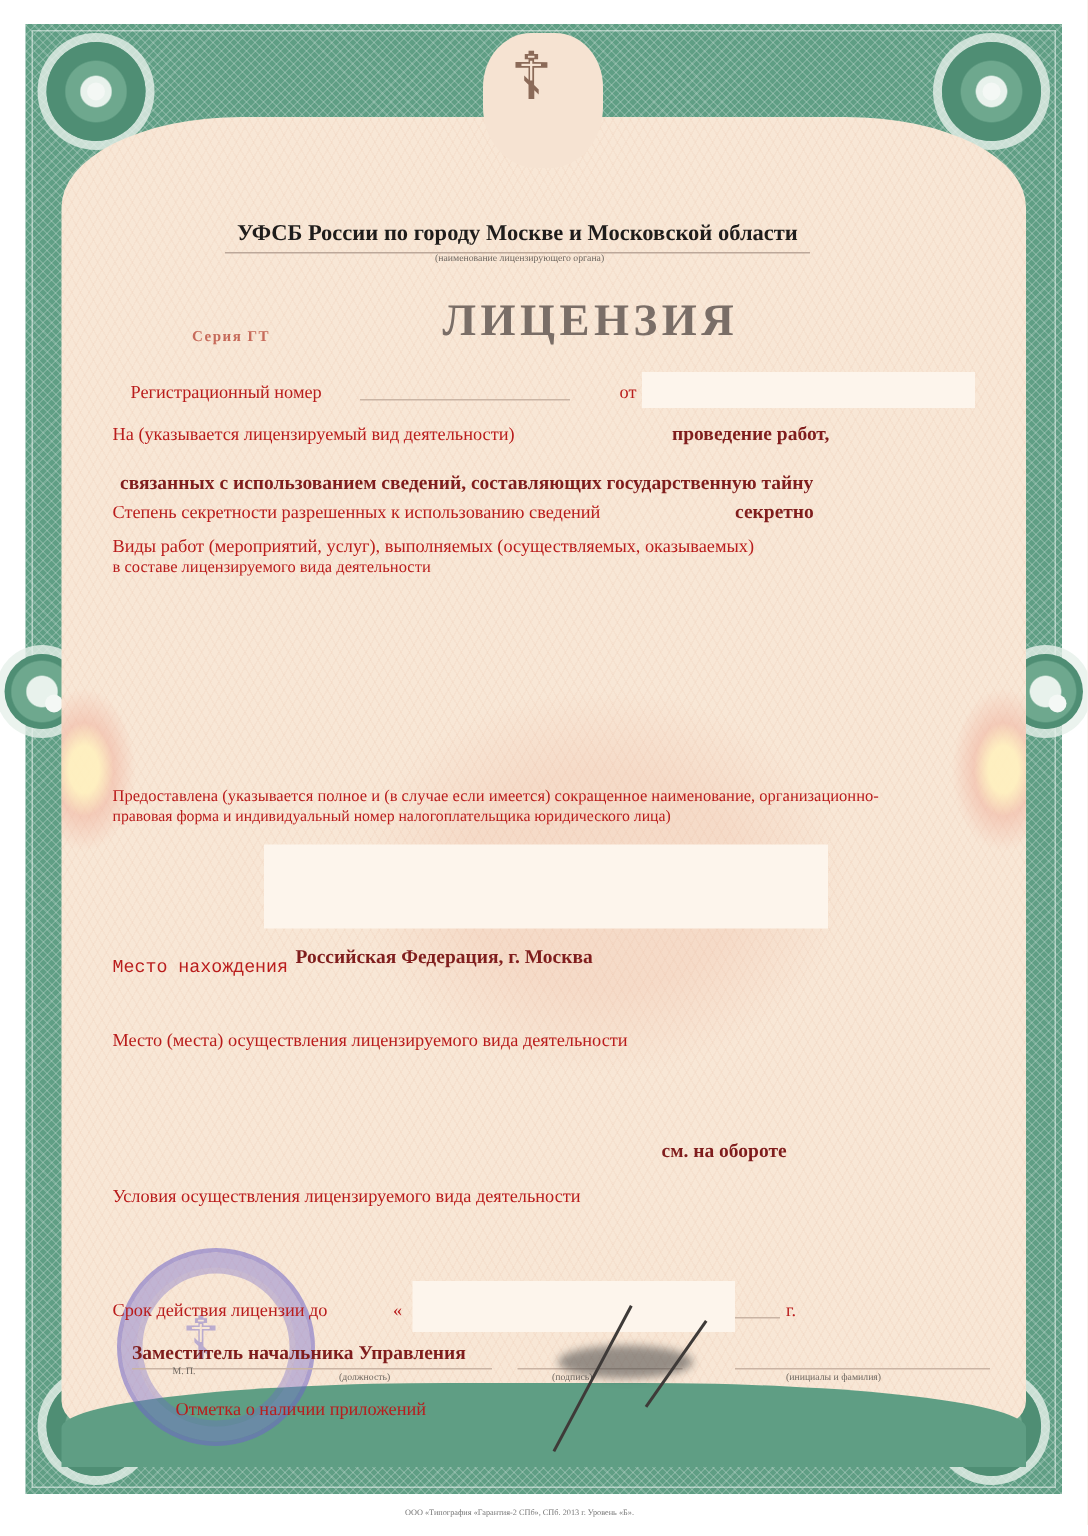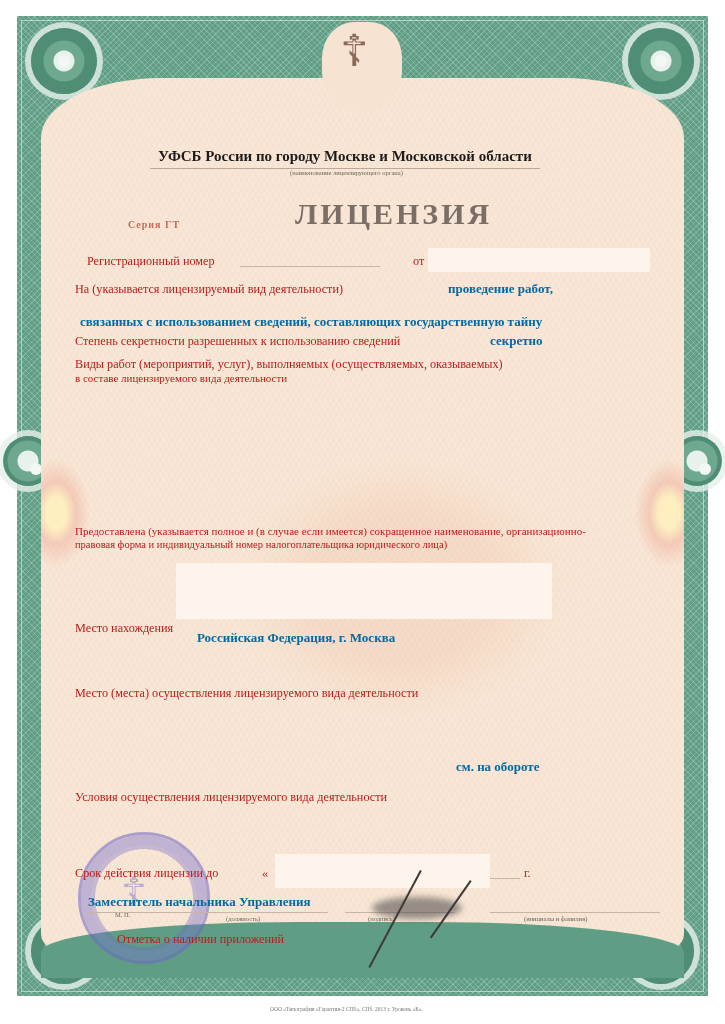--- a/index.html
+++ b/index.html
@@ -18,21 +18,21 @@
   .rosette::after { content:""; position:absolute; left:27px; top:27px; width:12px; height:12px; border-radius:50%; background:#f4f8f5; }
   .emblem-star { position:absolute; left:292px; top:4px; width:140px; height:120px; }
   .emblem-star .center { position:absolute; left:30px; top:18px; width:80px; height:90px; background:#f6e3d2; border-radius:40% 40% 45% 45%; }
   .eagle { position:absolute; left:48px; top:26px; font-size:44px; color:#8b6a58; line-height:1; }
   .side-leaf { position:absolute; width:70px; height:110px; border-radius:50% 50% 50% 50% / 60% 60% 40% 40%;
       background:radial-gradient(ellipse at center, rgba(255,240,190,0.9) 0 20%, rgba(240,180,160,0.55) 40%, rgba(240,190,170,0.0) 70%); }
   .watermark { position:absolute; left:195px; top:380px; width:330px; height:260px; border-radius:50%;
       background:radial-gradient(ellipse at center, rgba(235,175,150,0.22) 0 40%, rgba(235,175,150,0.0) 70%); }
 
   .txt { position:absolute; color:#b91c1c; font-size:12.2px; white-space:nowrap; }
-  .bold { position:absolute; color:#0369a1; font-weight:bold; font-size:13px; white-space:nowrap; }
+  .bold { position:absolute; color:#7f1d1d; font-weight:bold; font-size:13px; white-space:nowrap; }
   .authority { position:absolute; left:158px; top:148px; font-size:15px; font-weight:bold; color:#1e1c1b; white-space:nowrap; }
   .authority-line { position:absolute; left:150px; top:168px; width:390px; height:1px; background:#bca89a; }
   .authority-caption { position:absolute; left:290px; top:169px; font-size:6.5px; color:#6d665f; }
   .series { position:absolute; left:128px; top:219px; font-size:10px; font-weight:bold; color:#c66a5a; letter-spacing:1px; }
   .title { position:absolute; left:255px; top:197px; font-size:30px; font-weight:bold; color:#7a6e67; letter-spacing:3px;margin-left:40px; }
   .line { position:absolute; height:1px; background:#c9b4a4; }
   .redact { position:absolute; background:#fdf5ec; }
   .stamp { position:absolute; left:78px; top:832px; width:126px; height:126px; border-radius:50%;
       border:3px solid rgba(110,100,200,0.55); box-shadow:inset 0 0 0 10px rgba(160,150,230,0.12), inset 0 0 0 14px rgba(110,100,200,0.35); }
   .stamp-eagle { position:absolute; left:40px; top:34px; font-size:40px; color:rgba(110,100,200,0.45); }
@@ -87,27 +87,27 @@
 <div class="txt" style="left:75px;top:334px;">Степень секретности разрешенных к использованию сведений</div>
 <div class="bold" style="left:490px;top:333px;">секретно</div>
 
 <div class="txt" style="left:75px;top:357px;">Виды работ (мероприятий, услуг), выполняемых (осуществляемых, оказываемых)</div>
 <div class="txt" style="left:75px;top:372px;font-size:11px;">в составе лицензируемого вида деятельности</div>
 
 <div class="txt" style="left:75px;top:525px;font-size:11px;">Предоставлена (указывается полное и (в случае если имеется) сокращенное наименование, организационно-</div>
 <div class="txt" style="left:75px;top:539px;font-size:10.5px;">правовая форма и индивидуальный номер налогоплательщика юридического лица)</div>
 <div class="redact" style="left:176px;top:563px;width:376px;height:56px;"></div>
 
-<div class="txt" style="left:75px;top:621px;">Место нахождения</div>
+<div class="txt" style="left:75px;top:638px;font-family:Liberation Mono, monospace;">Место нахождения</div>
 <div class="bold" style="left:197px;top:630px;">Российская Федерация,  г. Москва</div>
 
 <div class="txt" style="left:75px;top:686px;">Место (места) осуществления лицензируемого вида деятельности</div>
 
 <div class="txt" style="left:75px;top:758px;margin-top:32px;">Условия осуществления лицензируемого вида деятельности</div>
-<div class="bold" style="left:456px;top:759px;">см. на обороте</div>
+<div class="bold" style="left:441px;top:759px;">см. на обороте</div>
 
 <div class="stamp">
   <div class="stamp-eagle">☦</div>
 </div>
 
 <div class="txt" style="left:75px;top:866px;">Срок действия лицензии до</div>
 <div class="txt" style="left:262px;top:866px;">«</div>
 <div class="redact" style="left:275px;top:854px;width:215px;height:34px;"></div>
 <div class="line" style="left:490px;top:878px;width:30px;"></div>
 <div class="txt" style="left:524px;top:866px;">г.</div>

